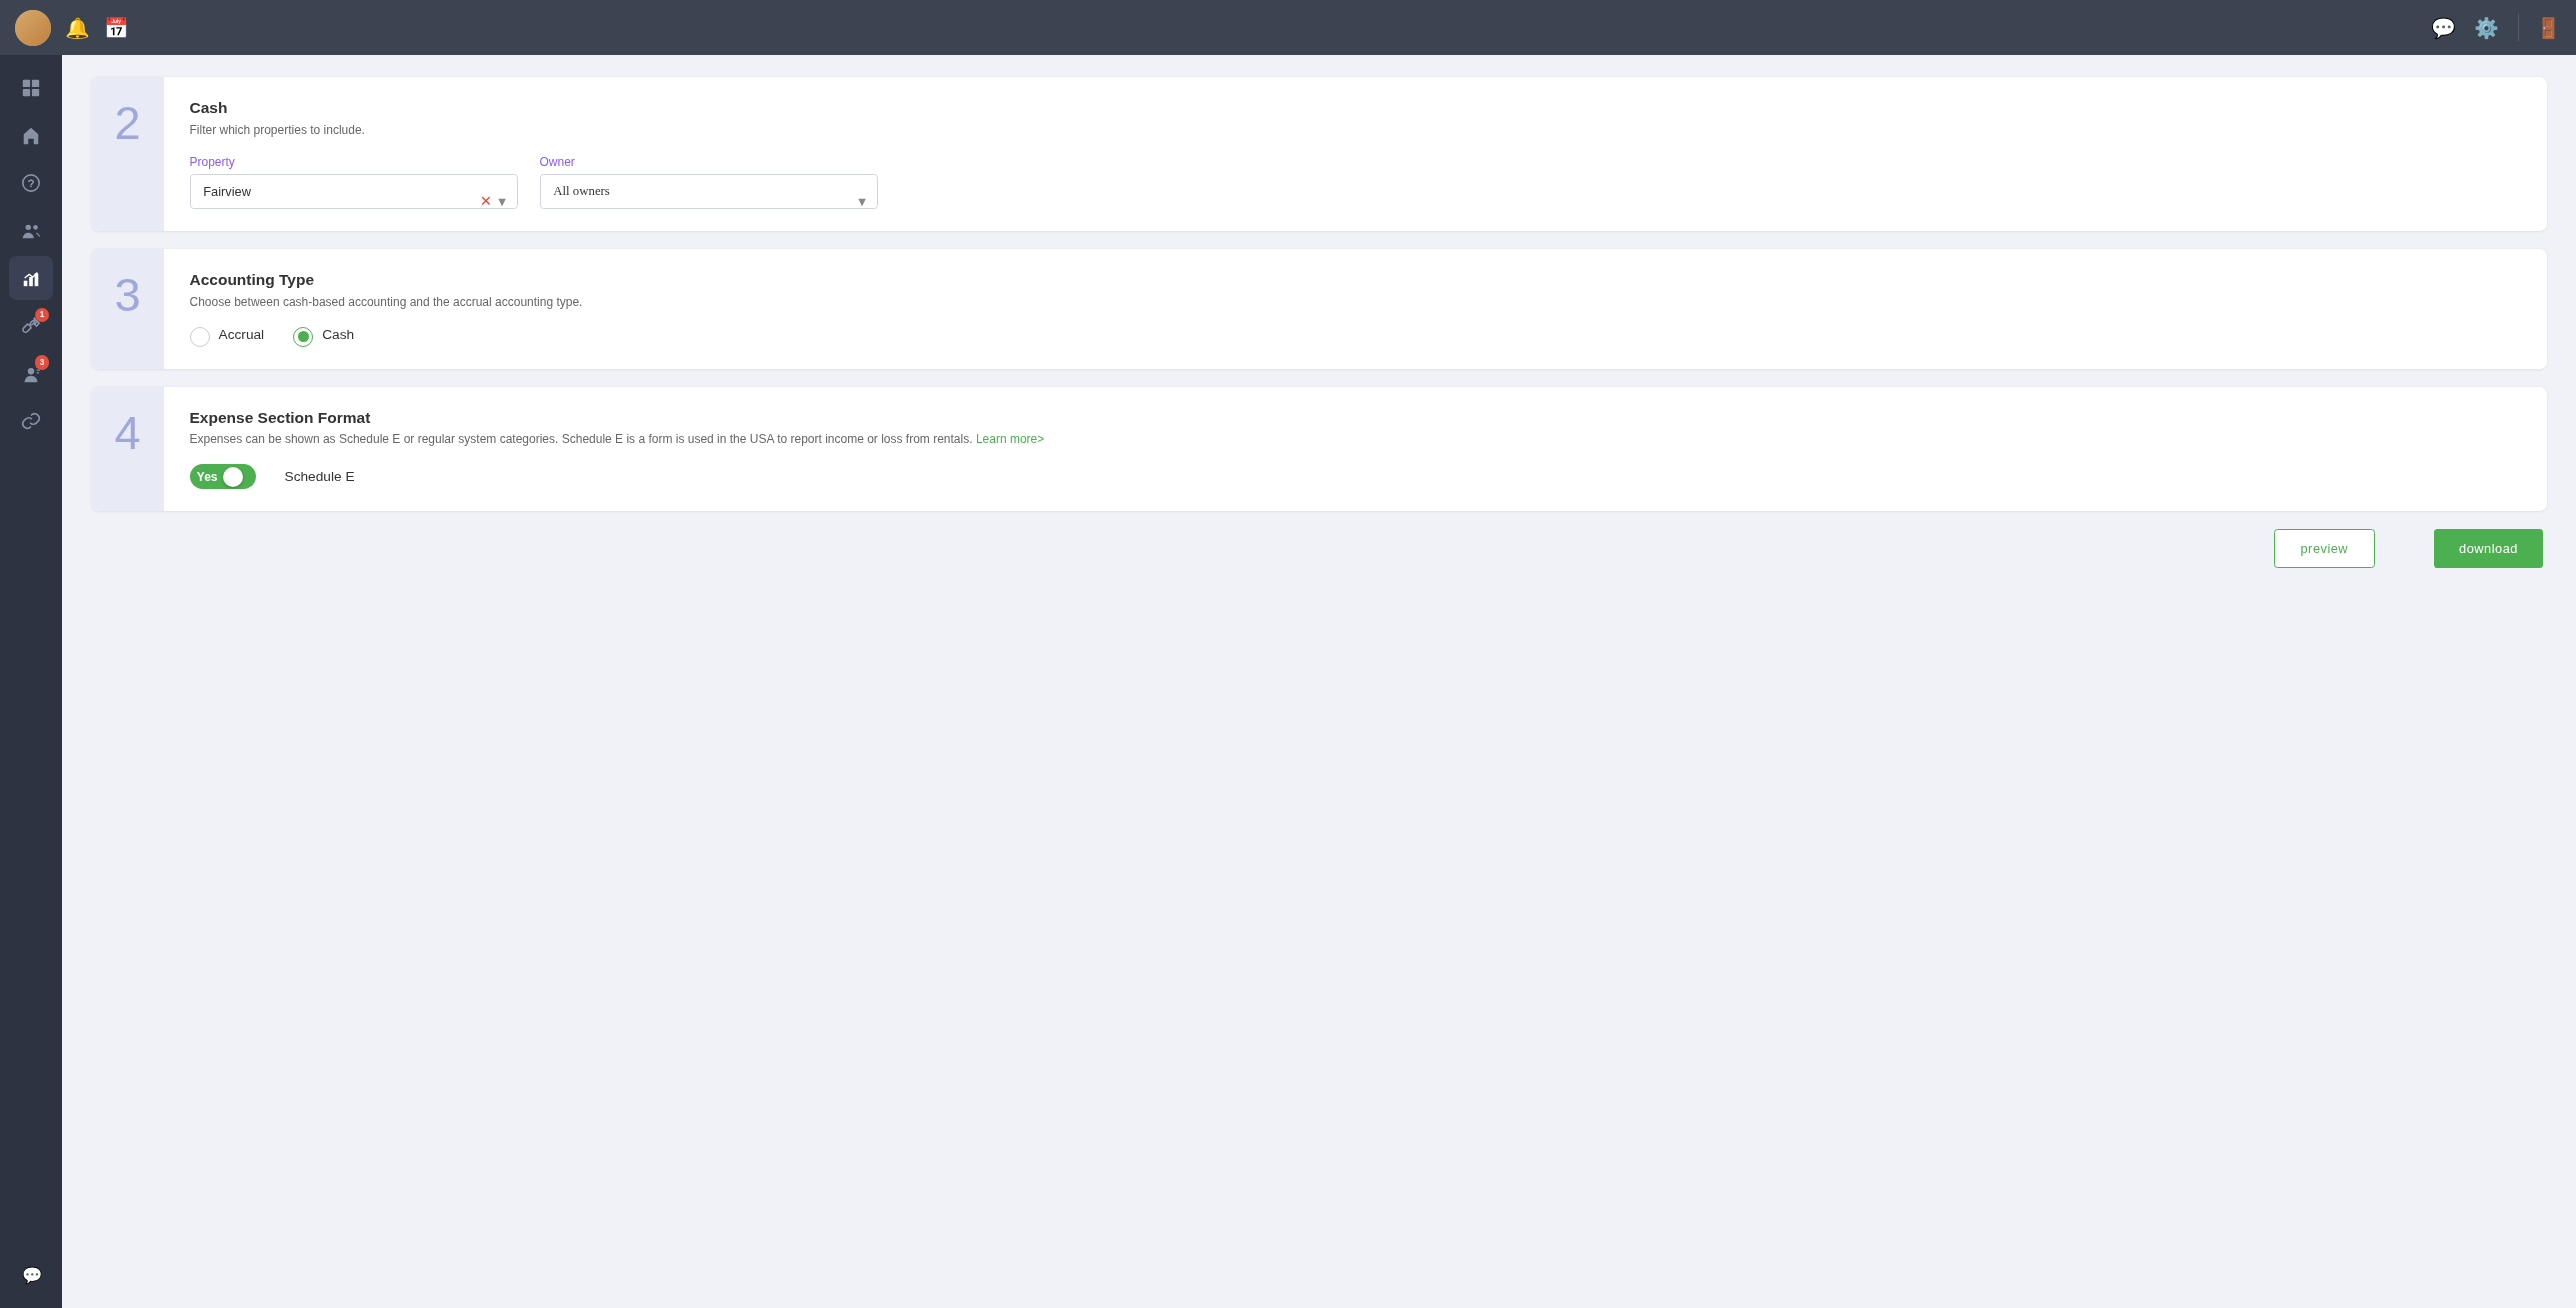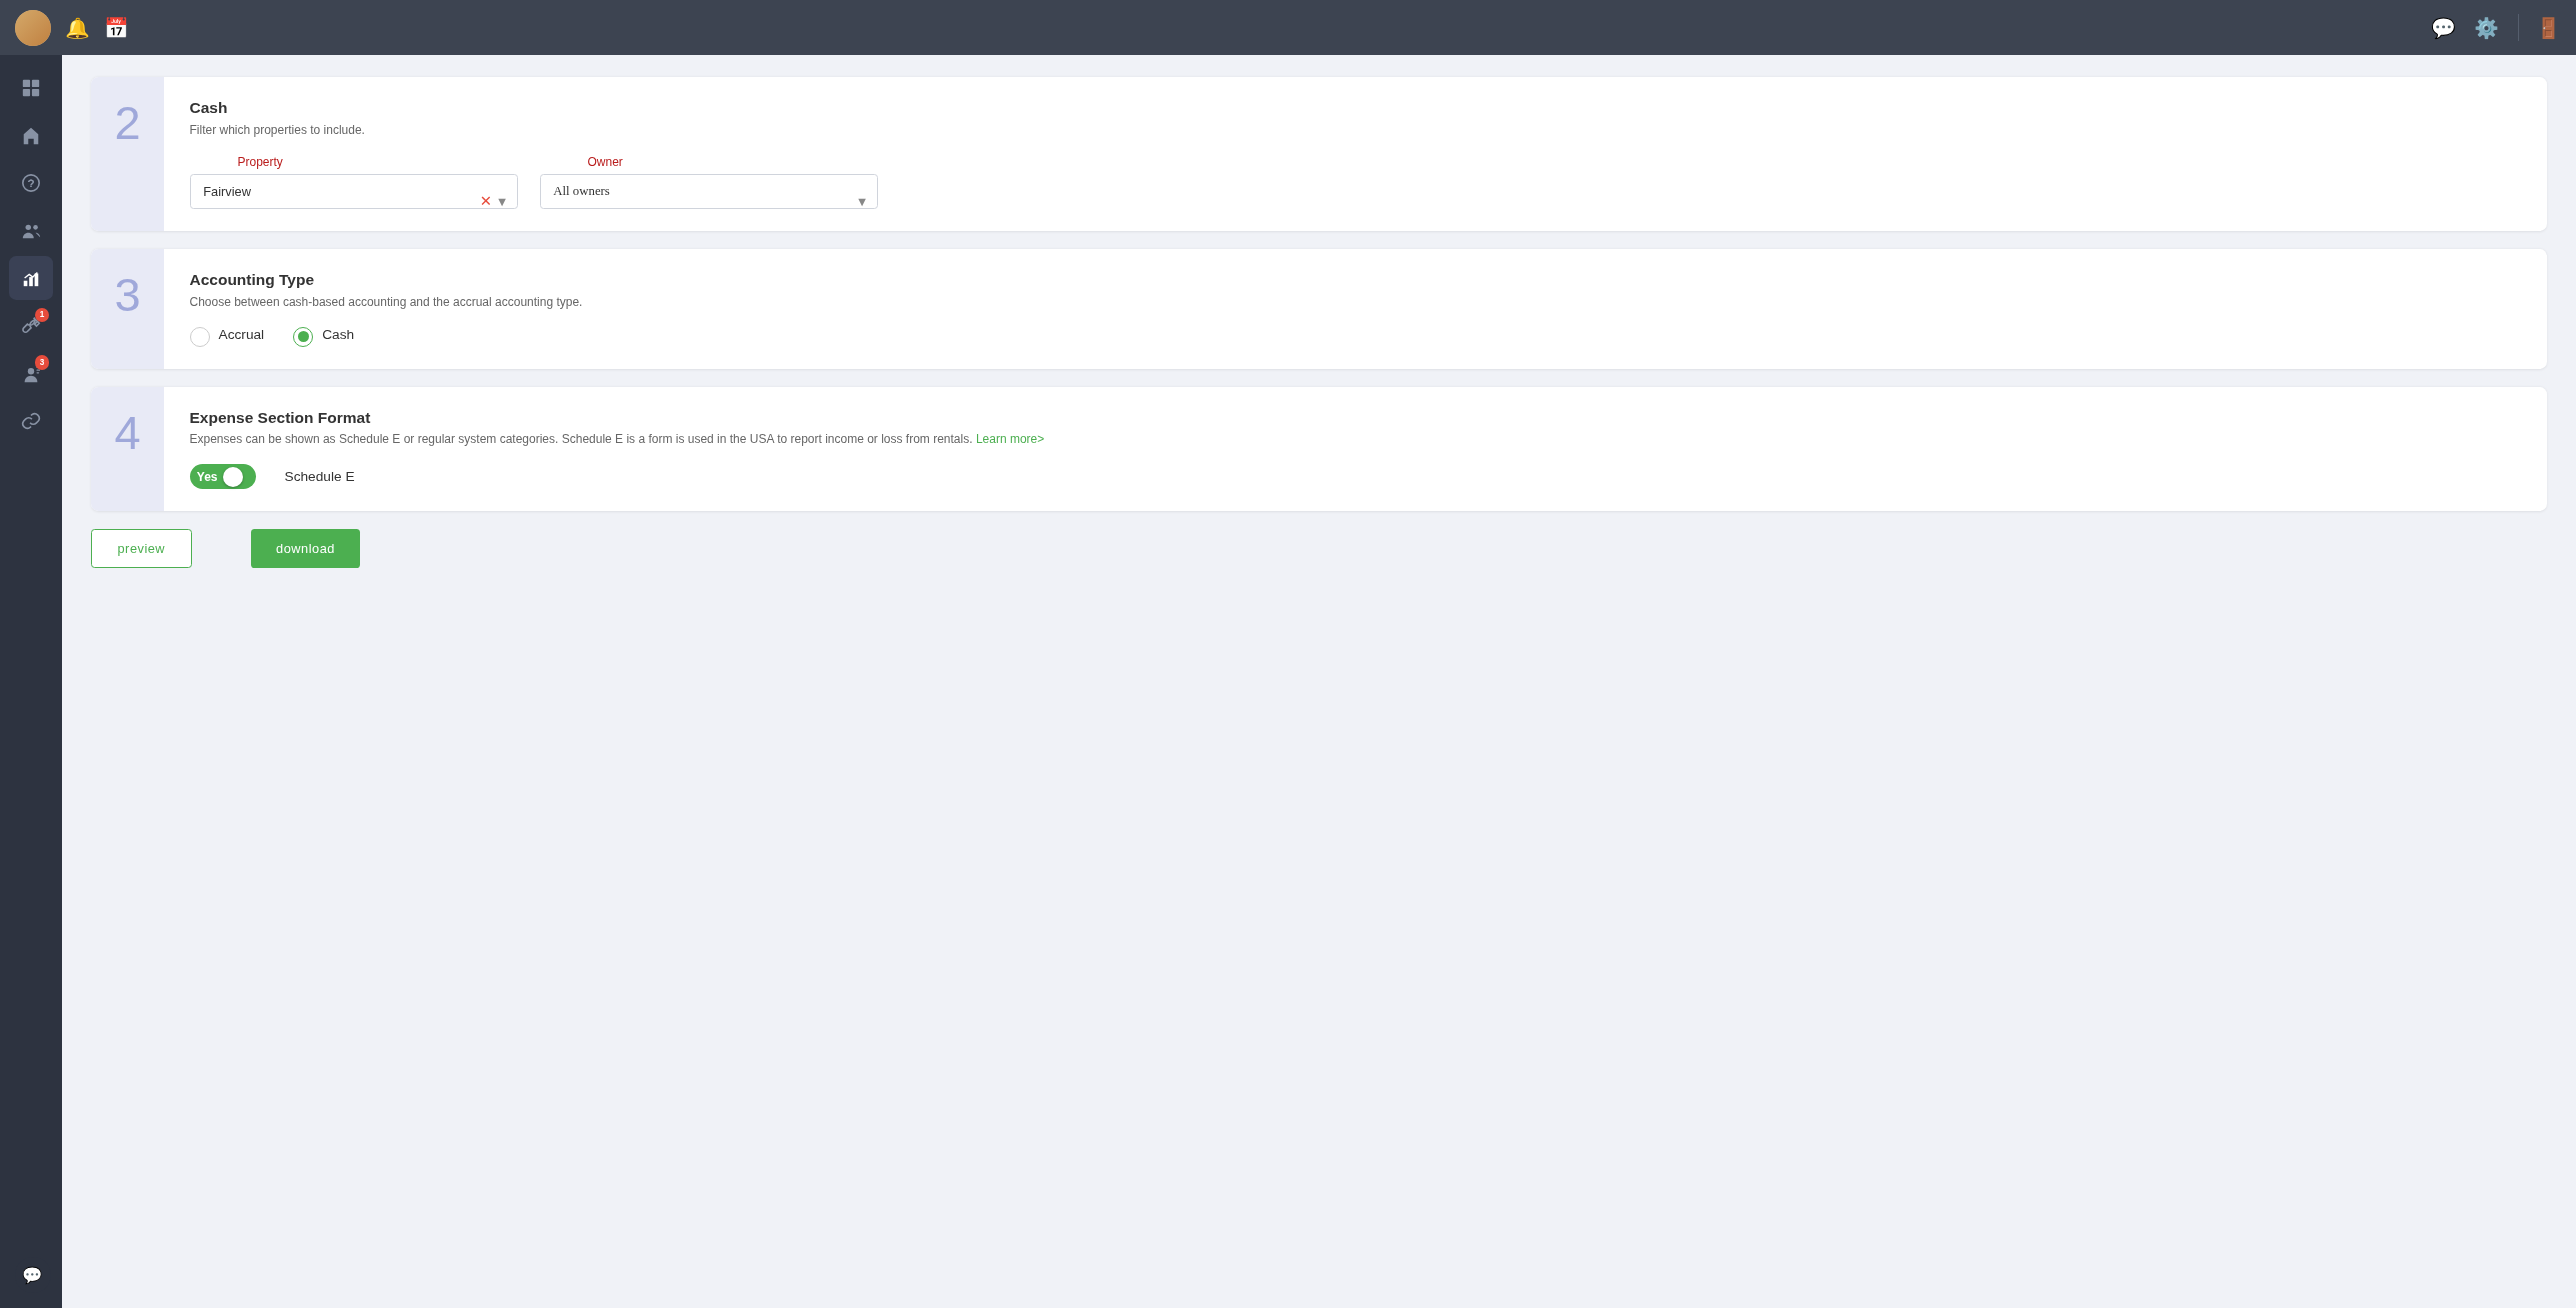--- a/index.html
+++ b/index.html
@@ -67,21 +67,21 @@
     .section-number {
       font-size: 47px; font-weight: 300; color: #9fa8da; line-height: 1;
     }
     .section-body { flex: 1; padding: 22px 25.5px; }
     .section-title { font-size: 15.5px; font-weight: 600; color: #333; margin-bottom: 5.5px; }
     .section-desc { font-size: 12px; color: #666; margin-bottom: 18px; }
 
     
     .filter-row { display: flex; gap: 22px; }
     .filter-group { display: flex; flex-direction: column; gap: 5.5px; }
-    .filter-label { font-size: 12px; color: #b91c1c; font-weight: 500; margin-left: 48px; }
+    .filter-label { font-size: 12px; color: #8b5cf6; font-weight: 500; }
     .filter-select {
       position: relative; display: flex; align-items: flex-end;
     }
     .filter-input {
       border: 0.9px solid #d0d4dc; border-radius: 3.6px; padding: 9px 33px 9px 12.8px;
       font-size: 12.8px; color: #333; background: #fff; width: 328px; outline: none;
       appearance: none; cursor: pointer;
     }
     .filter-input-owner { width: 338px; font-family: Liberation Serif, serif; }
     .clear-btn {
@@ -111,21 +111,21 @@
       padding: 2.7px 3.6px 2.7px 7.3px; gap: 5.5px; cursor: pointer; min-width: 66px;
     }
     .toggle-yes-label { font-size: 12px; color: #fff; font-weight: 600; }
     .toggle-circle {
       width: 20px; height: 20px; border-radius: 50%; background: #fff;
       box-shadow: 0 0.9px 2.7px rgba(0,0,0,0.3);
     }
     .toggle-label { font-size: 13.7px; color: #333; margin-left: 20px; }
 
     
-    .button-row { display: flex; justify-content: flex-start; gap: 11px; margin-top: 7.3px; padding-right: 3.6px; }
+    .button-row { display: flex; justify-content: flex-end; gap: 11px; margin-top: 7.3px; padding-right: 3.6px; }
     .btn-preview {
       padding: 11px 25.5px; border: 1.8px solid #4caf50; background: #fff;
       color: #4caf50; border-radius: 3.6px; font-size: 12.8px; cursor: pointer;
       font-weight: 500; letter-spacing: 0.5px;
     }
     .btn-download {
       padding: 11px 25.5px; border: none; background: #4caf50;
       color: #fff; border-radius: 3.6px; font-size: 12.8px; cursor: pointer;
       font-weight: 500; letter-spacing: 0.5px; margin-left: 48px;
     }

